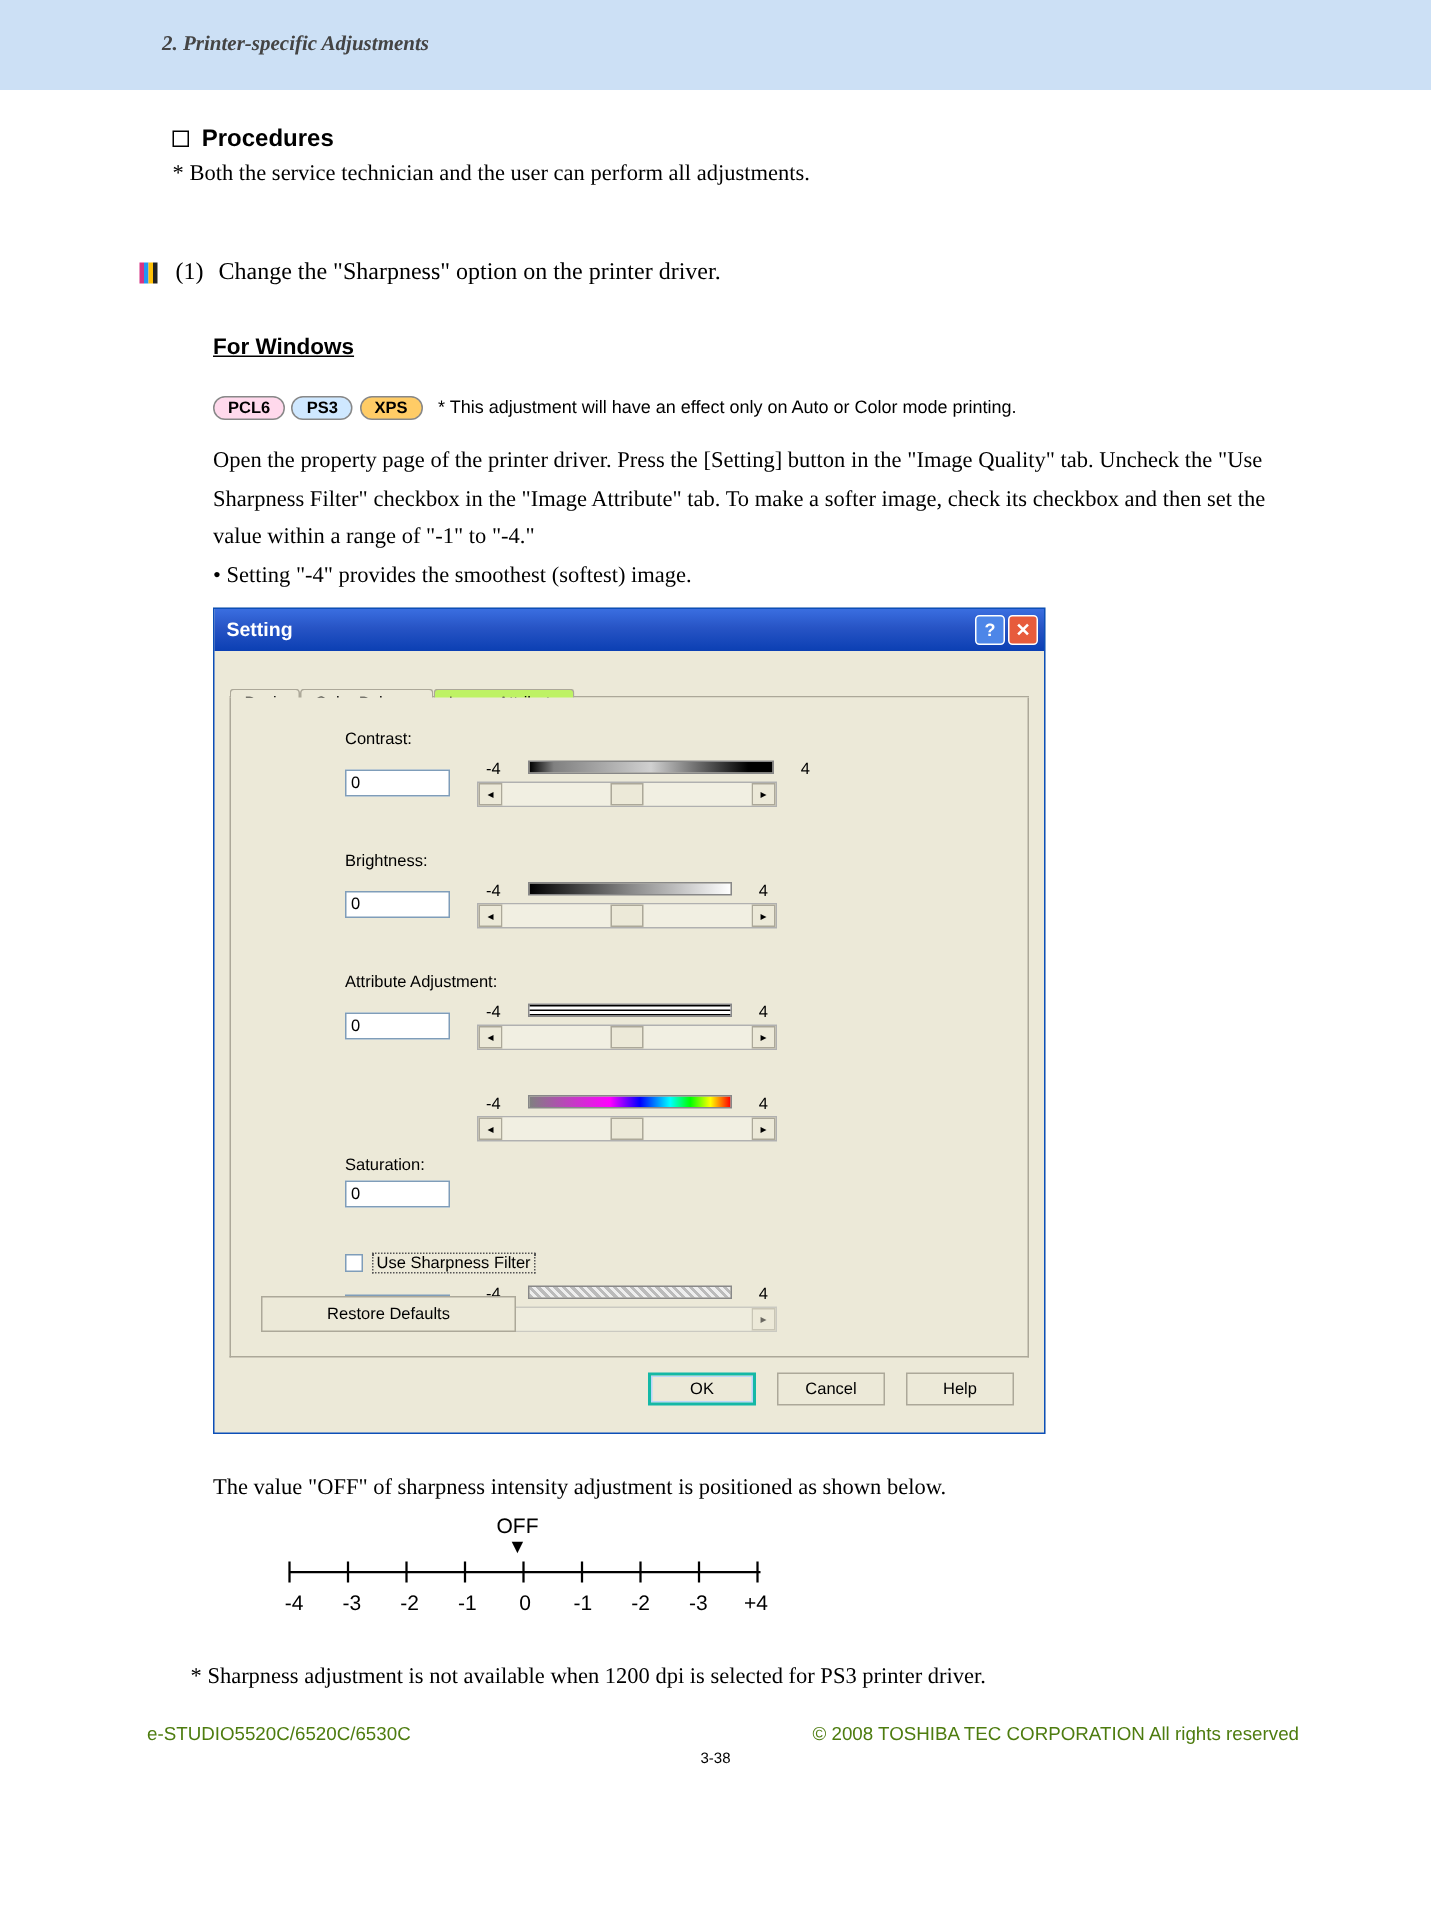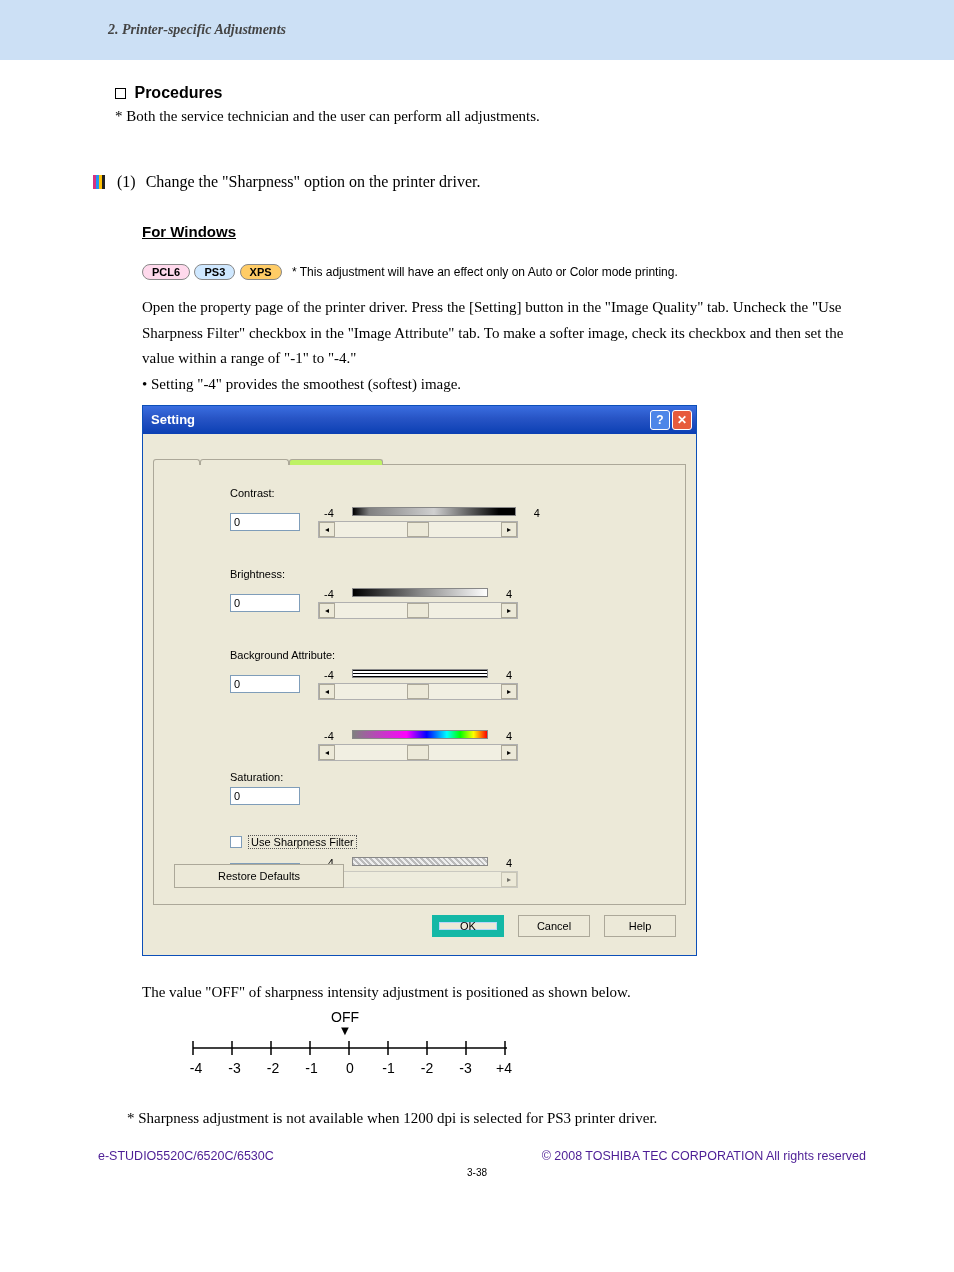--- a/index.html
+++ b/index.html
@@ -306,21 +306,21 @@
     gap: 14px;
     padding: 10px 10px 10px 0;
   }
   .dlg-btn {
     width: 72px; height: 22px;
     border: 1px solid #aca899;
     background: #ece9d8;
     display: flex; align-items: center; justify-content: center;
     font-size: 11px;
   }
-  .dlg-btn.default { border: 7px solid #14b8a6; box-shadow: inset 0 0 0 1px #b8d6fb; }
+  .dlg-btn.default { border: 2px solid #14b8a6; box-shadow: inset 0 0 0 1px #b8d6fb; }
 
   .after-para {
     margin: 28px 0 8px 27px;
     font-size: 15px;
   }
 
   
   .axis-diagram {
     margin-left: 70px;
     width: 330px;
@@ -350,21 +350,21 @@
   .foot-note {
     margin: 34px 0 0 12px;
     font-size: 15px;
   }
   .page-footer {
     display: flex;
     justify-content: space-between;
     font-size: 12.5px;
     font-family: Arial, sans-serif;
     margin: 22px 88px 0 98px;
-    color: #4c1d95;
+    color: #4d7c0f;
   }
   .page-number {
     text-align: center;
     font-size: 10px;
     font-family: Arial, sans-serif;
     margin-top: 4px;
   }
 </style>
 </head>
 <body>
@@ -455,21 +455,21 @@
                 <div class="sb-track">
                     <div class="sb-thumb"></div>
                   </div>
                 <div class="sb-btn">▸</div>
               </div>
             </div>
           </div>
         </div>
 
         <div class="ctrl-group">
-          <div class="ctrl-label">Background Attribute:</div>
+          <div class="ctrl-label">Attribute Adjustment:</div>
           <div class="ctrl-row">
             <div class="numbox">0</div>
             <div class="slider-wrap">
               <div class="range-labels">
                 <span class="min">-4</span>
                 <div class="gradient-bar grad-bgadjust"></div>
                 <span>4</span>
               </div>
               <div class="scrollbar-sim">
                 <div class="sb-btn">◂</div>

